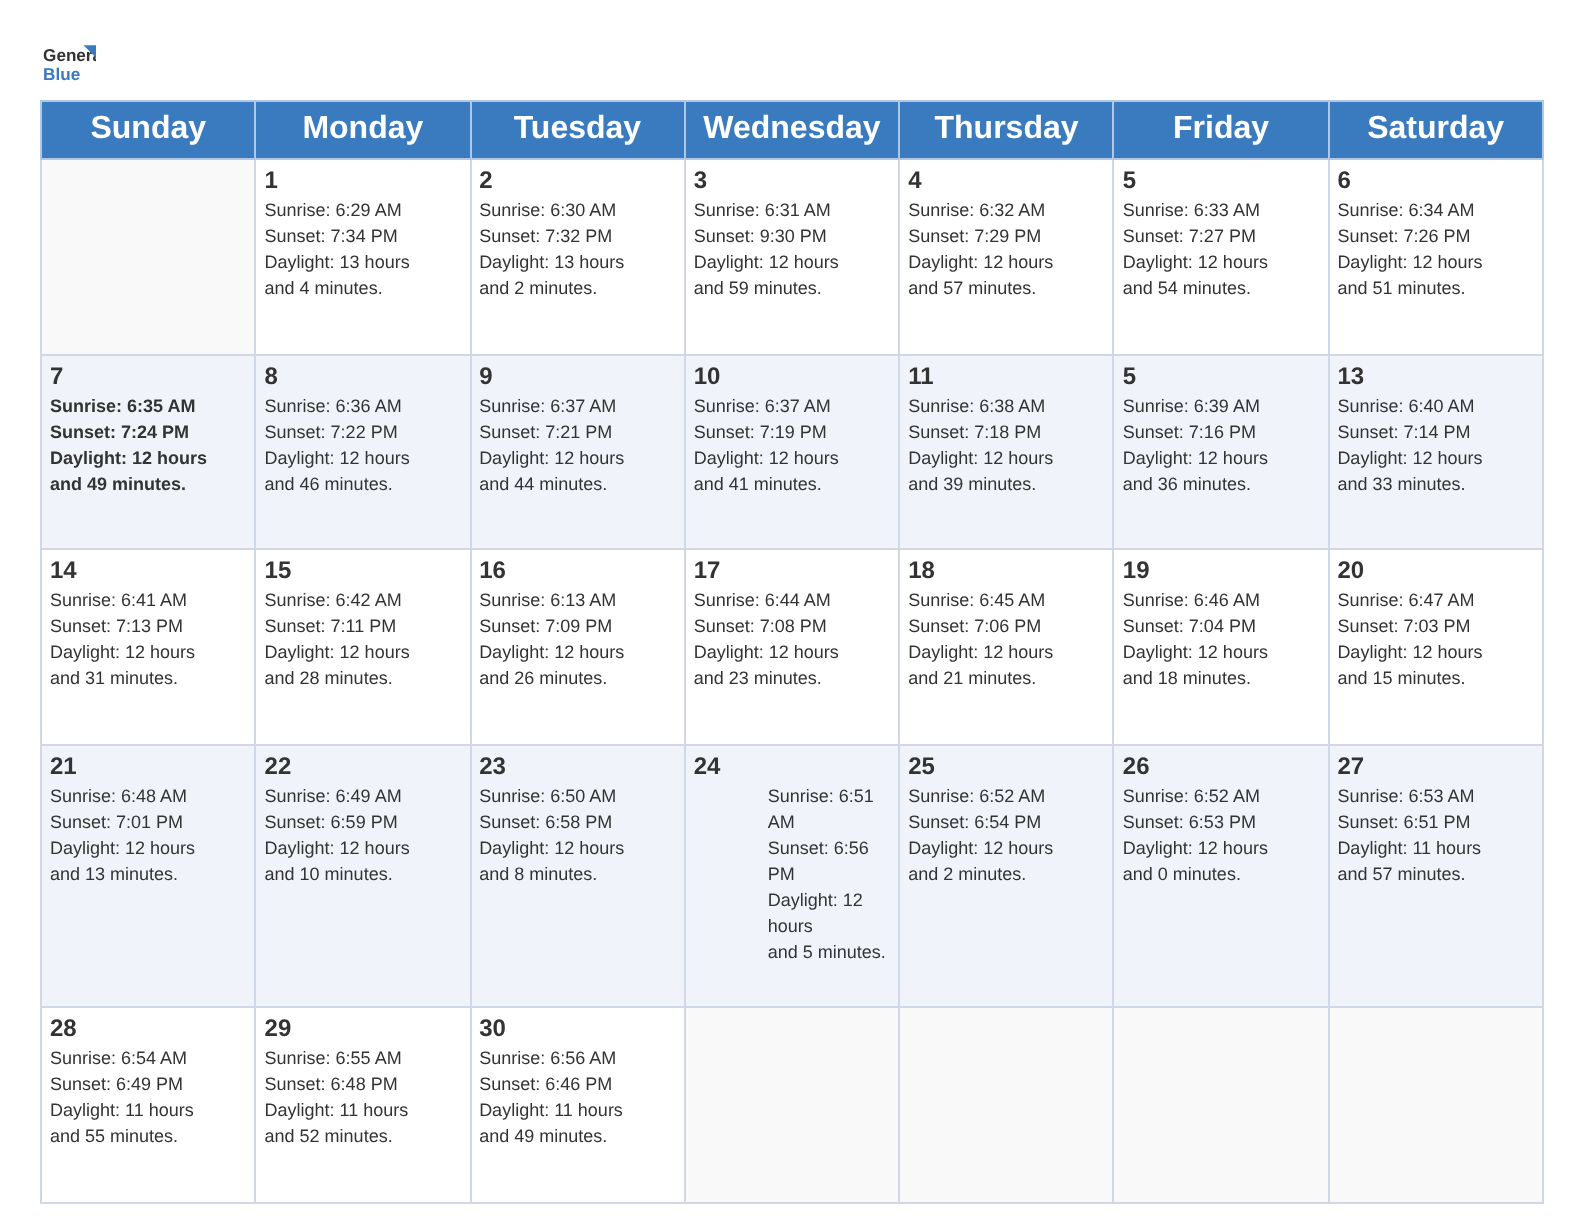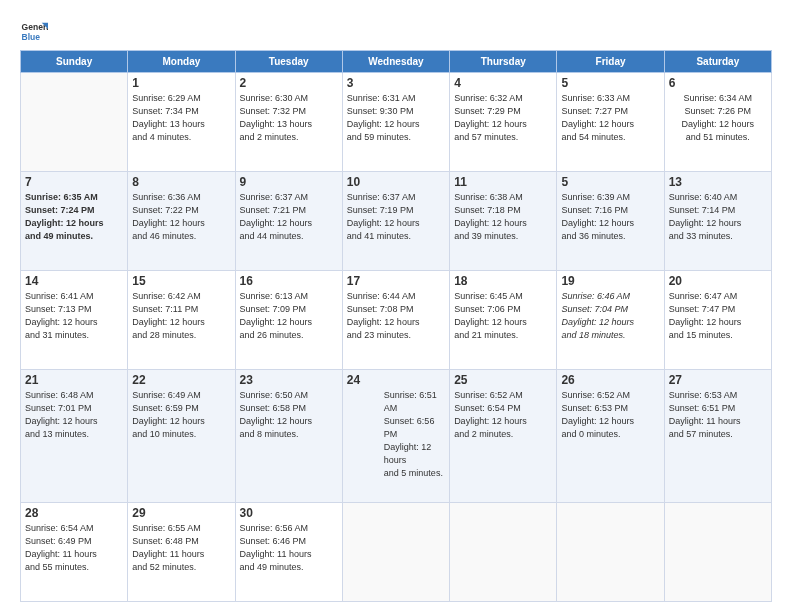--- a/index.html
+++ b/index.html
@@ -48,21 +48,21 @@
     }
     .calendar {
       flex: 1;
       border-collapse: collapse;
       width: 100%;
       table-layout: fixed;
     }
     .calendar th {
       background: #3a7abf;
       color: #fff;
-      font-size: 10px;
+      font-size: 16px;
       font-weight: bold;
       text-align: center;
       padding: 5px 2px;
       border: 1px solid #b0c8e8;
     }
     .calendar td {
       vertical-align: top;
       border: 1px solid #d0d8e8;
       padding: 3px 4px;
       font-size: 9.5px;
@@ -152,21 +152,21 @@
           </td>
           <td>
             <span class="day-number">5</span>
             <div class="day-info" style="white-space: pre-line;">Sunrise: 6:33 AM
 Sunset: 7:27 PM
 Daylight: 12 hours
 and 54 minutes.</div>
           </td>
           <td>
             <span class="day-number">6</span>
-            <div class="day-info" style="white-space: pre-line; text-align: center;">Sunrise: 6:34 AM
+            <div class="day-info" style="white-space: pre-line;">Sunrise: 6:34 AM
 Sunset: 7:26 PM
 Daylight: 12 hours
 and 51 minutes.</div>
           </td>
         </tr>
         <tr class="row-shade">
           <td>
             <span class="day-number">7</span>
             <div class="day-info" style="white-space: pre-line; font-weight: bold;">Sunrise: 6:35 AM
 Sunset: 7:24 PM
@@ -247,29 +247,29 @@
           </td>
           <td>
             <span class="day-number">18</span>
             <div class="day-info" style="white-space: pre-line;">Sunrise: 6:45 AM
 Sunset: 7:06 PM
 Daylight: 12 hours
 and 21 minutes.</div>
           </td>
           <td>
             <span class="day-number">19</span>
-            <div class="day-info" style="white-space: pre-line; font-style: italic;">Sunrise: 6:46 AM
+            <div class="day-info" style="white-space: pre-line;">Sunrise: 6:46 AM
 Sunset: 7:04 PM
 Daylight: 12 hours
 and 18 minutes.</div>
           </td>
           <td>
             <span class="day-number">20</span>
             <div class="day-info" style="white-space: pre-line;">Sunrise: 6:47 AM
-Sunset: 7:47 PM
+Sunset: 7:03 PM
 Daylight: 12 hours
 and 15 minutes.</div>
           </td>
         </tr>
         <tr class="row-shade">
           <td>
             <span class="day-number">21</span>
             <div class="day-info" style="white-space: pre-line;">Sunrise: 6:48 AM
 Sunset: 7:01 PM
 Daylight: 12 hours

